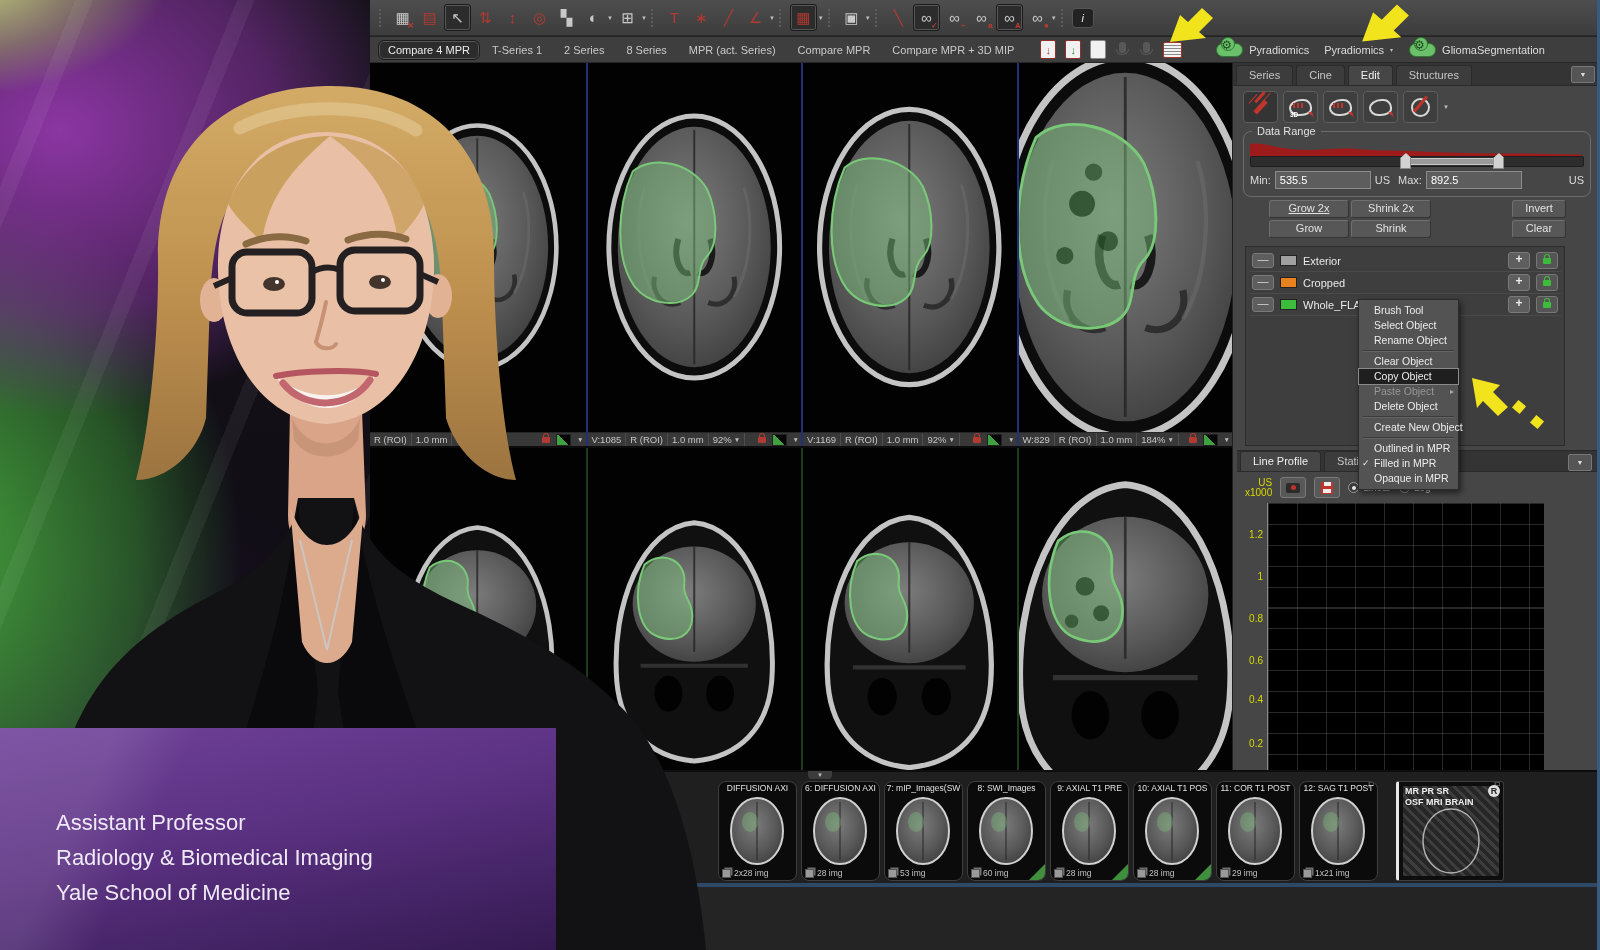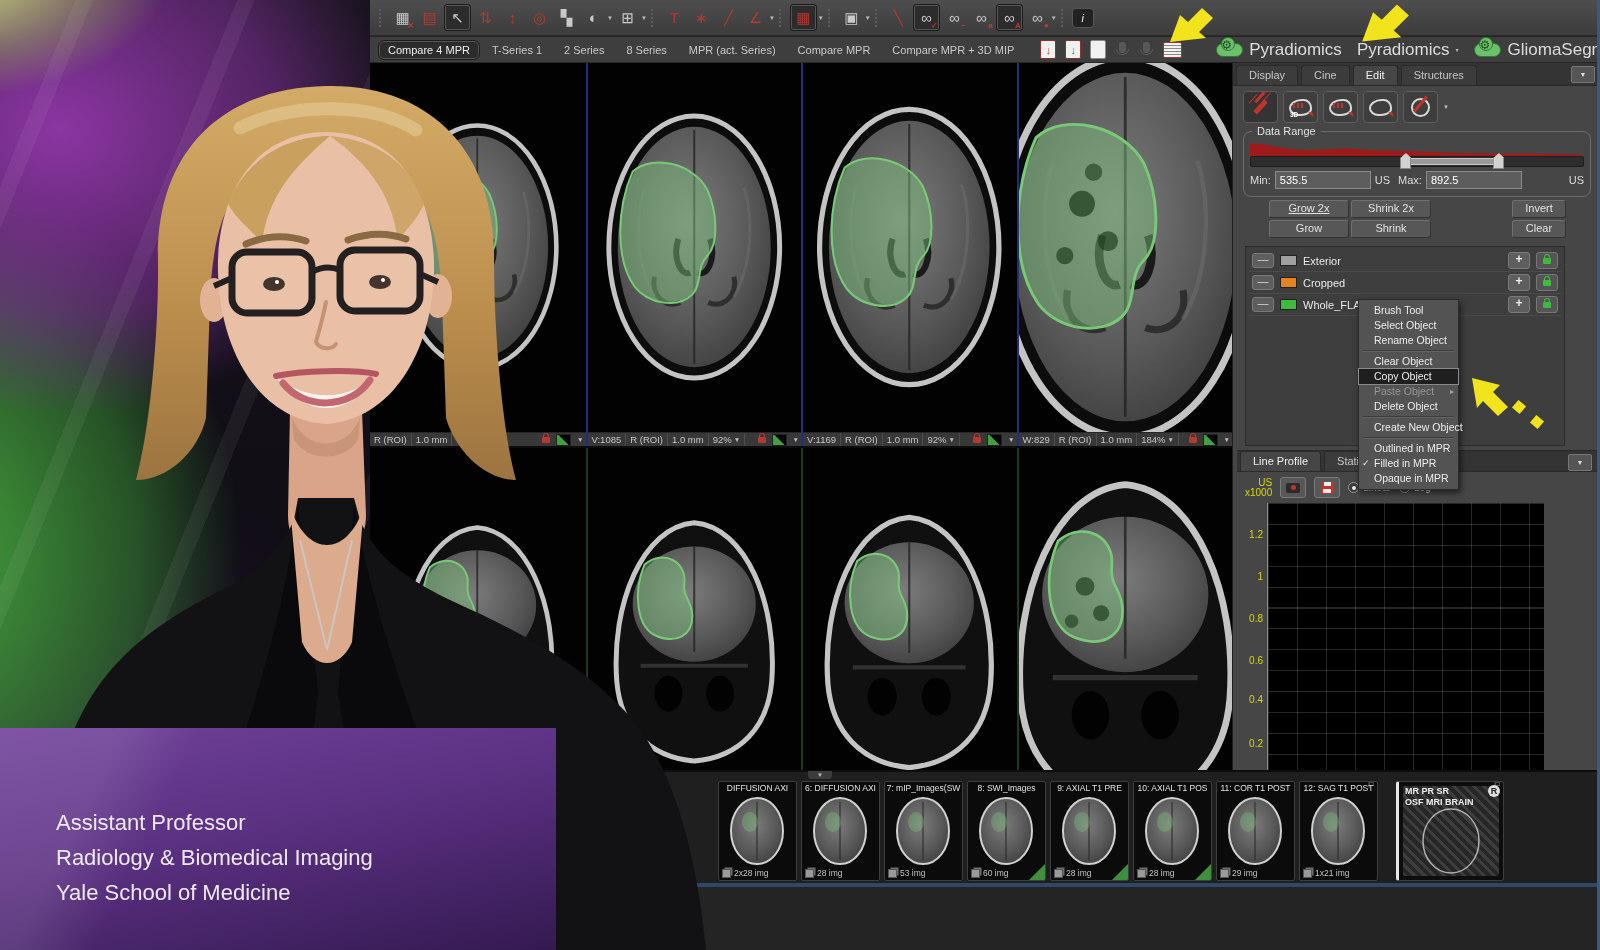--- a/index.html
+++ b/index.html
@@ -41,21 +41,21 @@
             font-size:11px;font-weight:bold;}
   .mini-doc.plain{border-color:#8a8a8a;}
   .mini-mic{position:relative;width:7px;height:11px;background:#787878;border-radius:3px;
             opacity:.45;margin:0 4px 4px 4px;}
   .mini-mic::after{content:"";position:absolute;left:-3px;top:7px;width:11px;height:5px;
             border:1.5px solid #787878;border-top:none;border-radius:0 0 6px 6px;}
   .mini-notes{width:17px;height:14px;background:#f3f3f3;border:1.5px solid #a83228;border-radius:2px;
             background-image:repeating-linear-gradient(#f3f3f3 0 2px,#888 2px 3px);}
   .plugins{display:flex;align-items:center;margin-left:30px;gap:7px;flex:none;}
   .plugin{display:flex;align-items:center;gap:6px;padding:2px 4px;}
-  .plugin .plabel{font-size:17px;color:#dcdcdc;white-space:nowrap;}
+  .plugin .plabel{font-size:11px;color:#dcdcdc;white-space:nowrap;}
   .cloud{position:relative;width:25px;height:12px;background:#6cc06c;border:1.5px solid #2e7a2e;
          border-radius:7px;flex:none;}
   .cloud::before{content:"";position:absolute;left:4px;top:-7px;width:12px;height:12px;
          border-radius:50%;background:#6cc06c;border:1.5px solid #2e7a2e;}
   .cloud .gear{position:absolute;left:4px;top:-5px;color:#1d4d1d;font-size:12px;line-height:12px;z-index:2;}
   
   #viewer{position:absolute;left:0;top:63px;width:862px;height:767px;background:#000;}
   .vrow{position:absolute;left:0;width:862px;display:flex;}
   #vrow-top{top:0;height:383px;}
   #vrow-bot{top:385px;height:382px;}
@@ -160,21 +160,21 @@
   .ytick{position:absolute;font-size:10px;color:#d8d800;text-align:right;width:24px;}
   .xtick{position:absolute;font-size:10px;color:#cfcf66;text-align:center;width:24px;}
   #mm-label{position:absolute;right:6px;top:340px;font-size:10px;color:#bdbdbd;}
   
   #strip{position:absolute;left:0;top:770px;width:1230px;height:117px;background:#1f1f1f;
       border-top:2px solid #0d0d0d;border-bottom:4px solid #2e4968;box-sizing:border-box;}
   #strip-handle{position:absolute;left:438px;top:-1px;width:24px;height:8px;background:#3c3c3c;
       border-radius:0 0 4px 4px;color:#bbb;font-size:6px;text-align:center;line-height:8px;}
   #thumbrow{position:absolute;left:348px;top:9px;display:flex;gap:4px;align-items:flex-start;}
   .thumb{position:relative;width:77px;height:98px;background:#0b0b0b;border:1px solid #3e3e3e;
-      border-radius:2px;overflow:hidden;flex:none;}
+      border-radius:8px;overflow:hidden;flex:none;}
   .thumb .tlabel{position:absolute;left:0;top:1px;width:100%;font-size:8.5px;color:#e2e2e2;
       text-align:center;white-space:nowrap;overflow:hidden;z-index:3;}
   .thumb svg{position:absolute;left:0;top:10px;width:100%;height:78px;}
   .thumb .tcount{position:absolute;left:3px;bottom:2px;font-size:8.5px;color:#c2c2c2;z-index:3;
       display:flex;align-items:center;gap:3px;}
   .mini-stack{width:7px;height:7px;background:#9a9a9a;border:1px solid #555;
       box-shadow:2px -2px 0 -0.5px #6f6f6f;}
   .gcorner{position:absolute;right:0;bottom:0;width:0;height:0;border-left:16px solid transparent;
       border-bottom:16px solid #3f8f3f;z-index:2;}
   .tpin{position:absolute;right:2px;top:-2px;font-size:9px;color:#cfcfcf;z-index:4;}
@@ -555,21 +555,21 @@
                 <span class="tri"></span>
                 <span class="mini-caret">▼</span>
               </span>
             </div>
           </div>
         </div>
     </div>
 
     <div id="panel">
       <div class="ptabbar" id="panel-tabs">
-          <div class="ptab">Display</div>
+          <div class="ptab">Series</div>
           <div class="ptab">Cine</div>
           <div class="ptab active">Edit</div>
           <div class="ptab">Structures</div>
           <div class="pcaret-btn">▼</div>
         </div>
       <div id="edit-tools">
           <div class="ptool first">
             <span class="wand"></span>
           </div>
           <div class="ptool">

